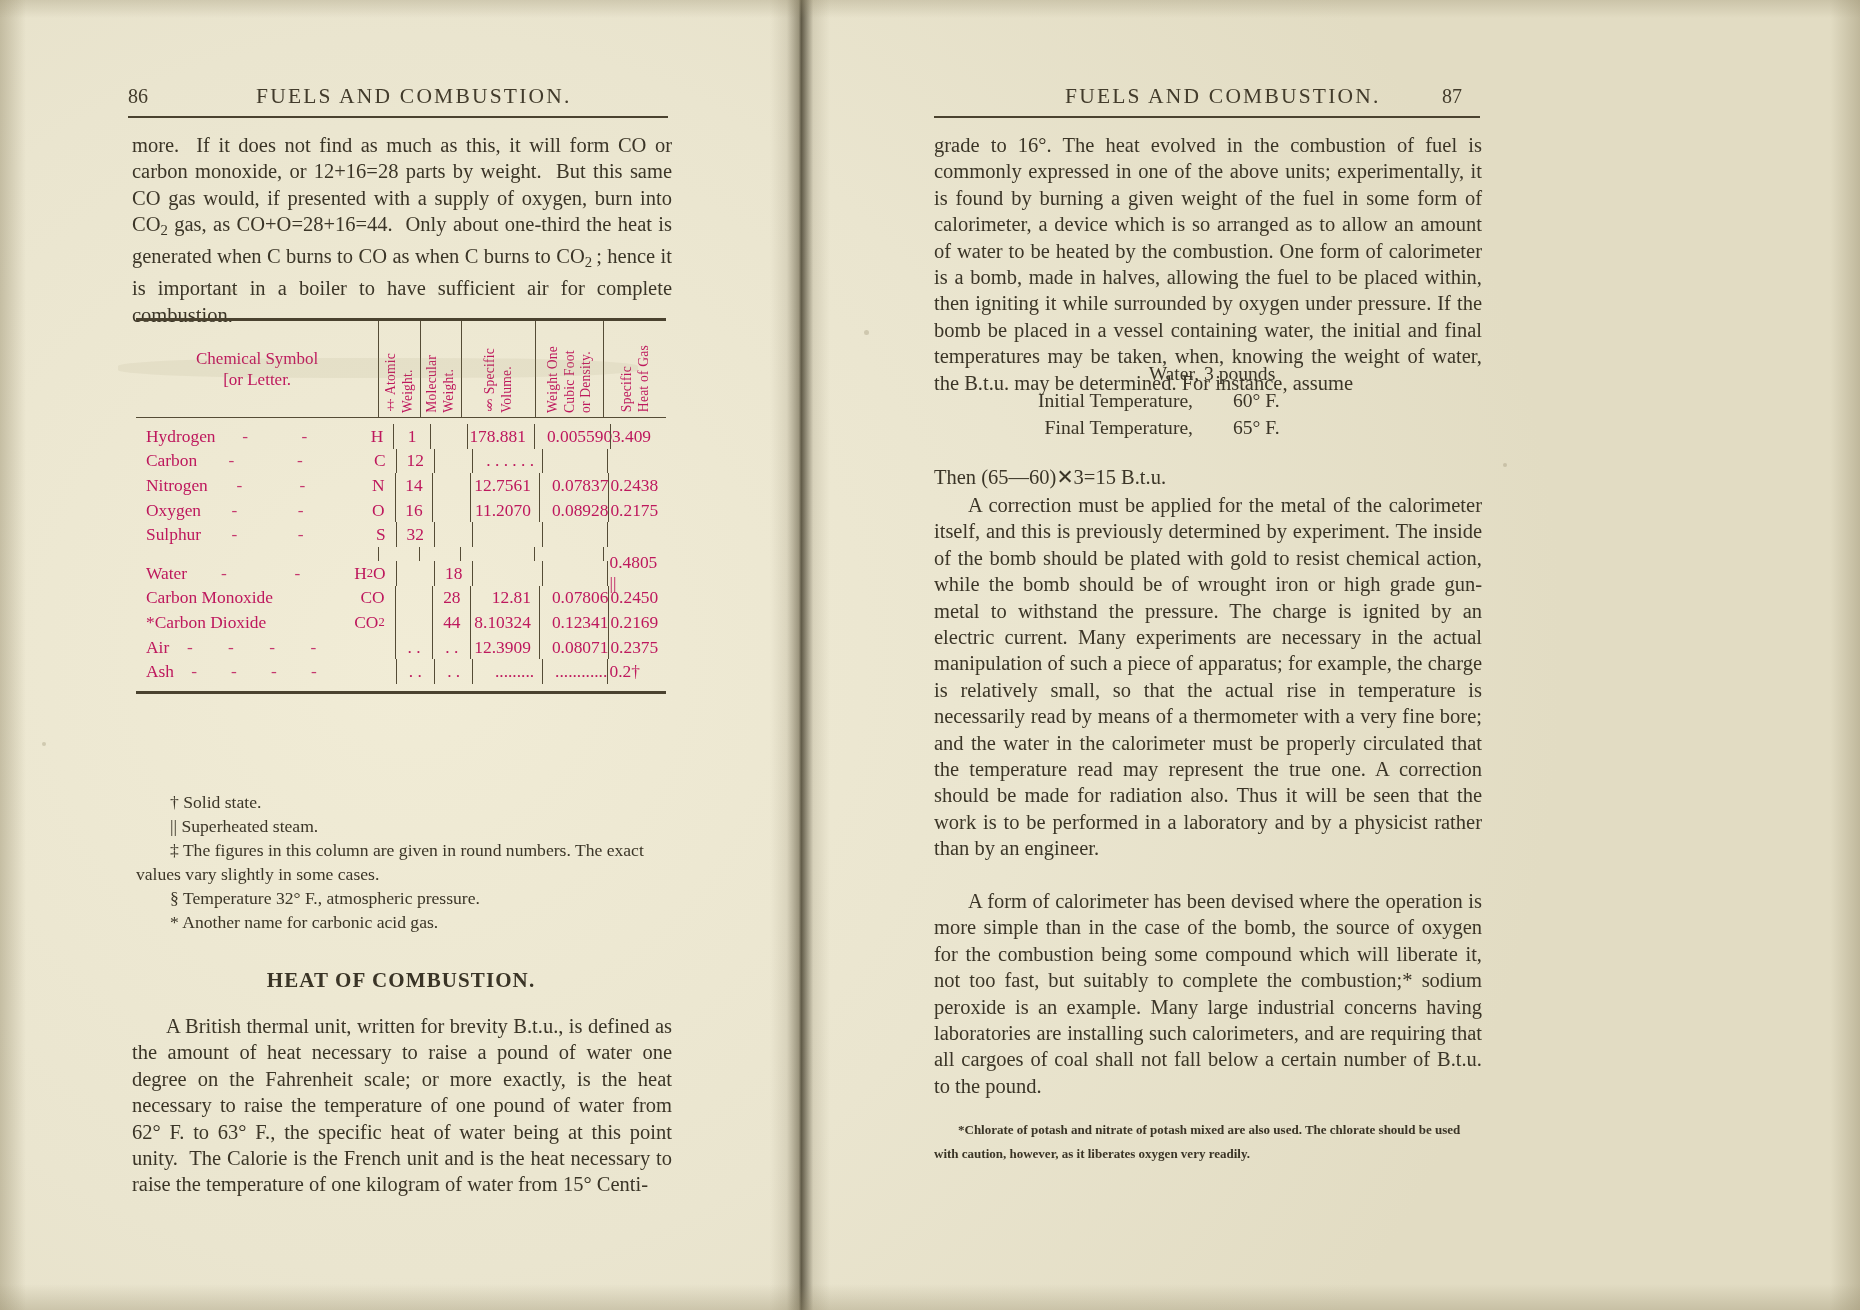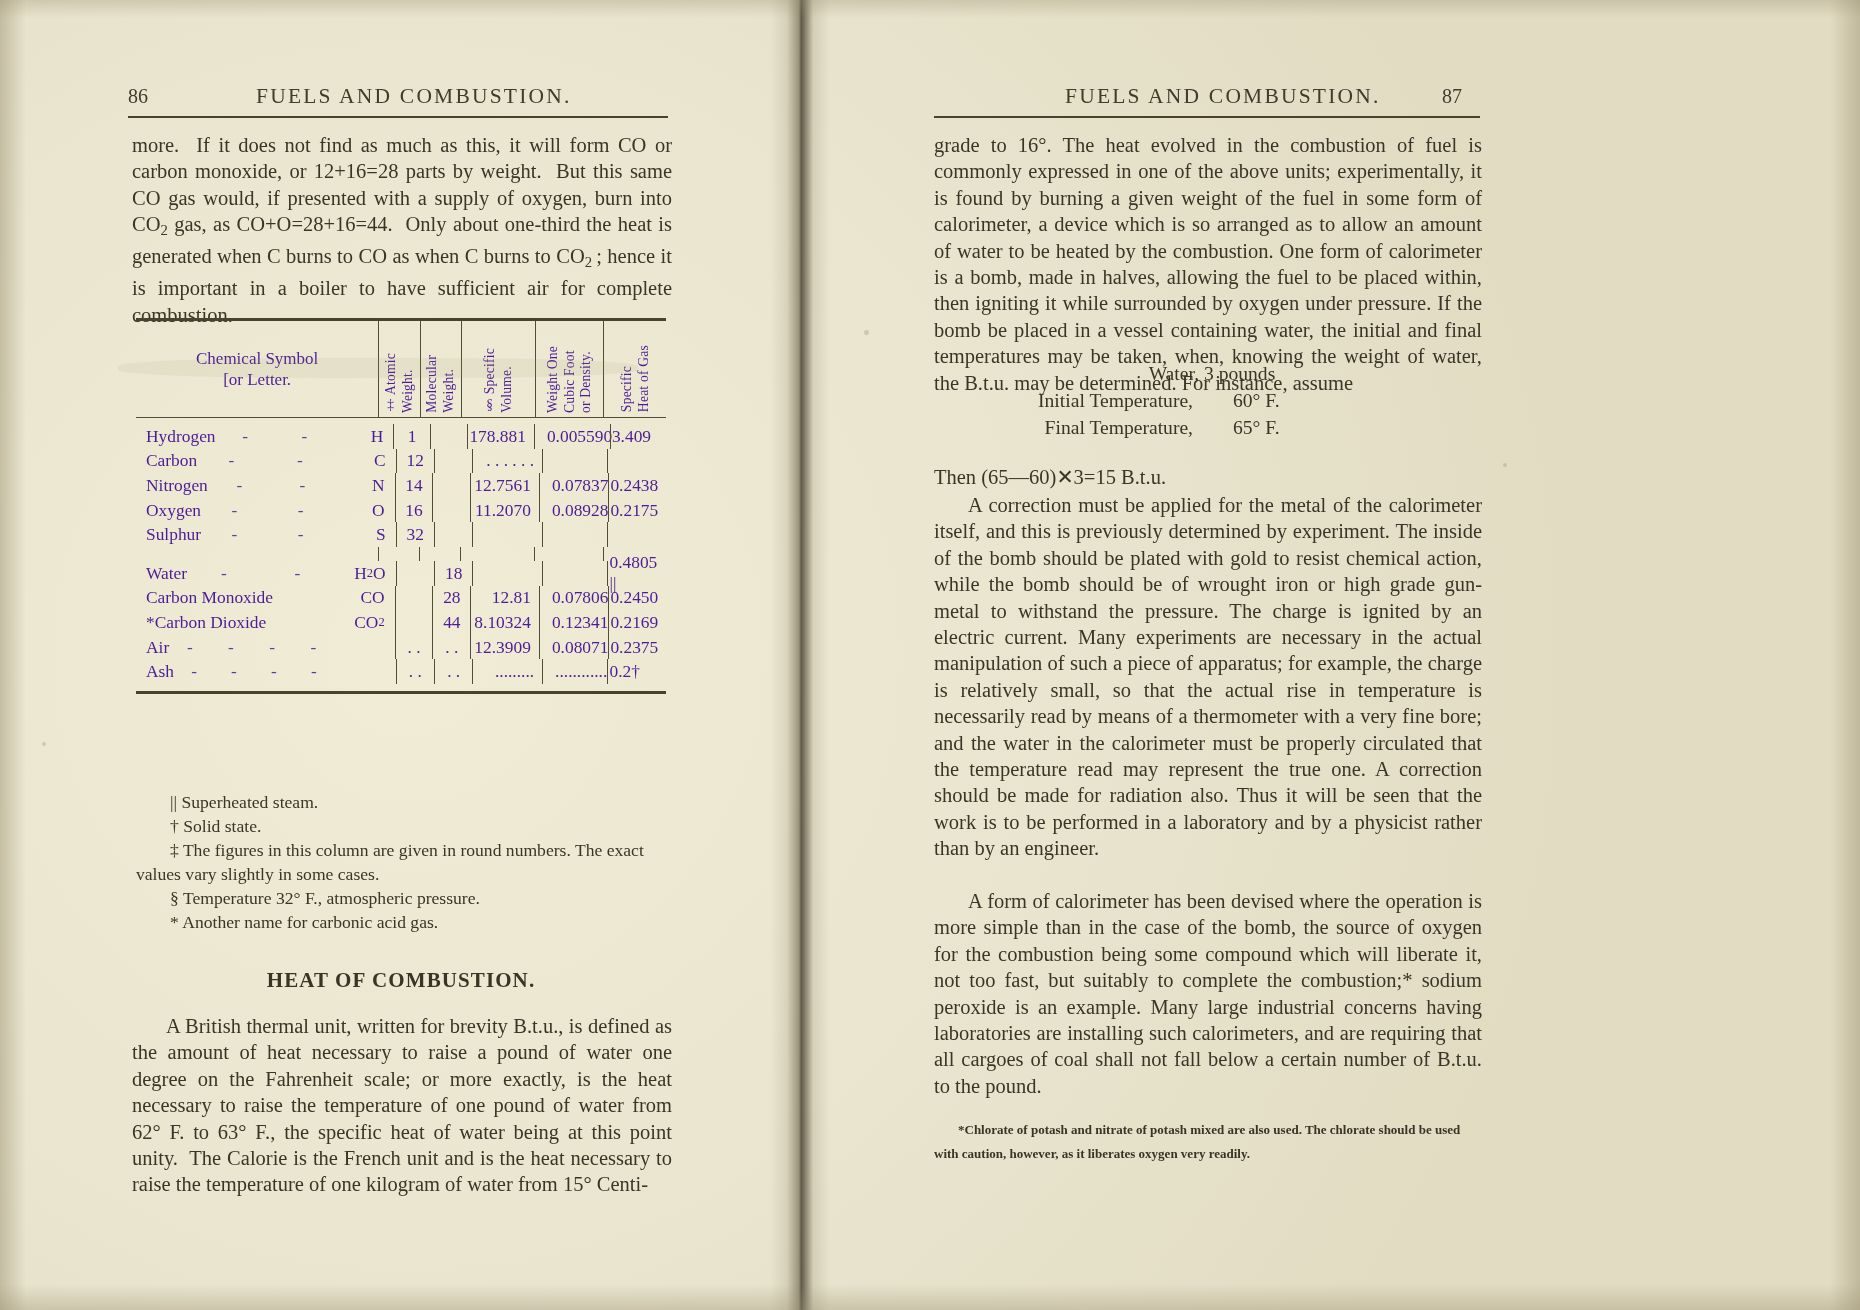--- a/index.html
+++ b/index.html
@@ -57,21 +57,21 @@
     text-align:justify;
     color:#3b3527;
   }
   .col p{margin:0;}
   .col p.ind{text-indent:34px;}
   sub{font-size:.72em;vertical-align:-.25em;}
 
   
   .tbl{
     position:absolute;left:118px;top:318px;width:530px;
-    font-size:17.4px;color:#4c1d95;
+    font-size:17.4px;color:#be185d;
   }
   .tbl .topline{height:2.6px;background:#4a422f;}
   .tbl .botline{height:2.6px;background:#4a422f;}
   .tbl .midline{height:1.4px;background:#554c36;}
   .thead{
     position:relative;height:96px;
     display:flex;align-items:flex-end;
   }
   .thead .cell{
     position:relative;height:96px;box-sizing:border-box;
@@ -383,22 +383,22 @@
             <div class="c c-den vsep">............</div>
             <div class="c c-heat vsep">0.2†</div>
           </div>
           <div style="height:7px"></div>
         </div>
 
       <div class="botline"></div>
     </div>
 
     <div class="fnotes">
+      <p style="padding-left:34px;">† Solid state.</p>
       <p style="padding-left:34px;">|| Superheated steam.</p>
-      <p style="padding-left:34px;">† Solid state.</p>
       <p style="text-indent:34px;">‡ The figures in this column are given in round numbers.  The exact values vary slightly in some cases.</p>
       <p style="padding-left:34px;">§ Temperature 32° F., atmospheric pressure.</p>
       <p style="padding-left:34px;">* Another name for carbonic acid gas.</p>
     </div>
 
     <div class="secthead">HEAT OF COMBUSTION.</div>
 
     <div class="col" style="left:114px;top:1013px;width:540px;">
       <p class="ind">A British thermal unit, written for brevity B.t.u., is
       defined as the amount of heat necessary to raise a pound of water

